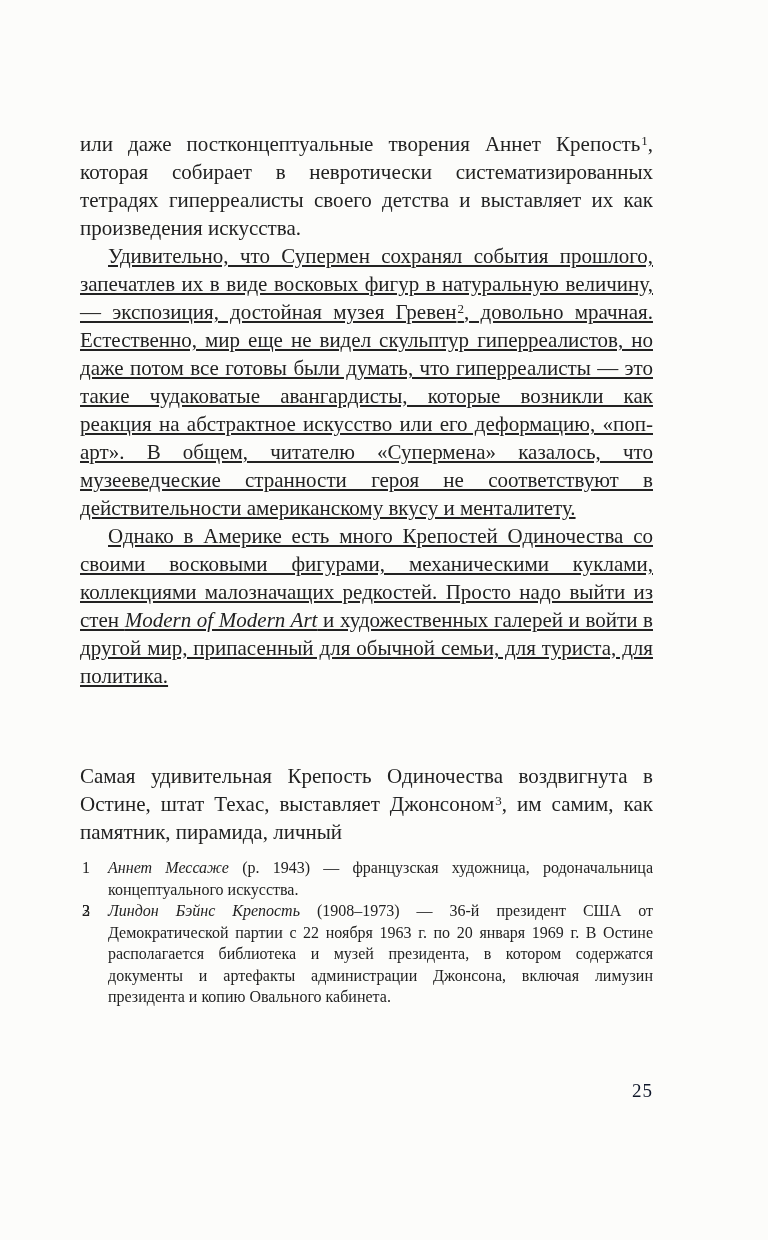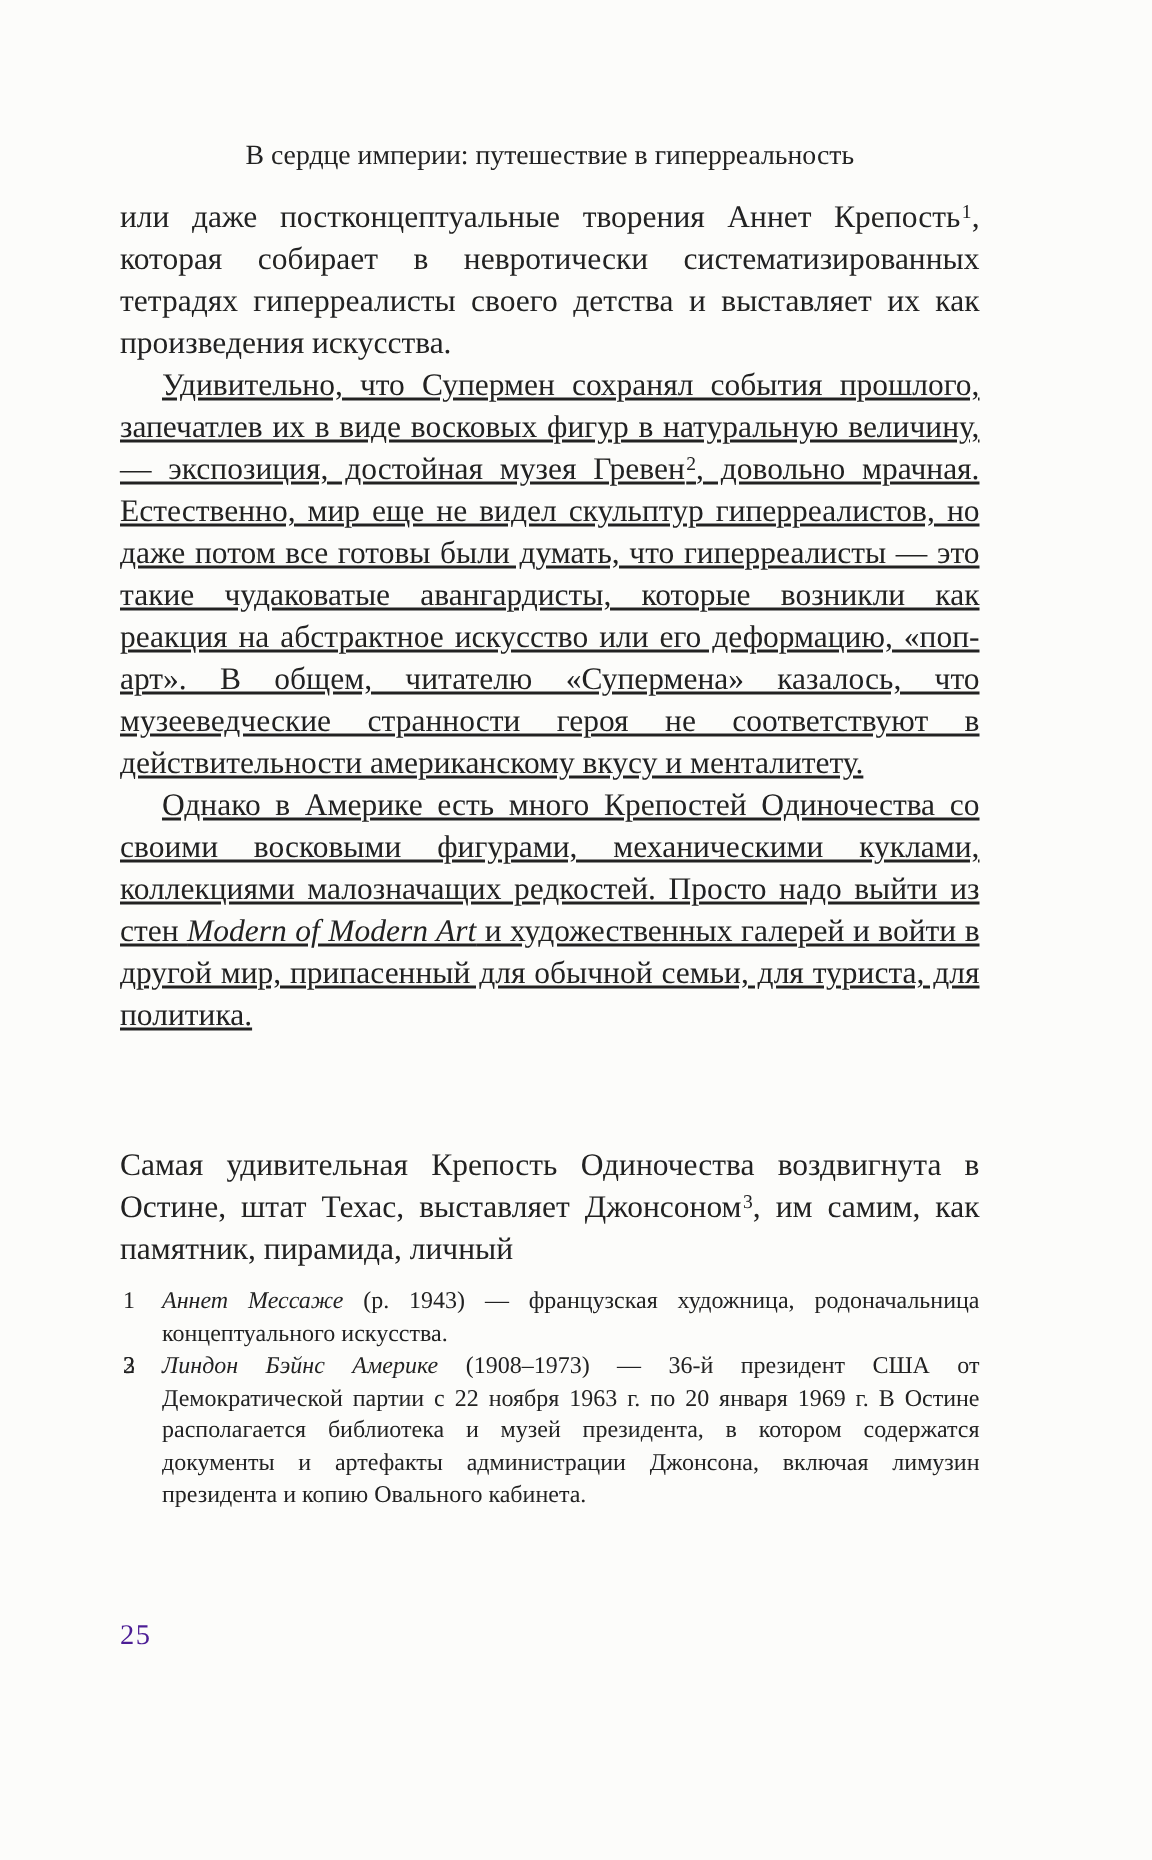--- a/index.html
+++ b/index.html
@@ -89,44 +89,43 @@
     top: 0;
   }
   .italic {
     font-style: italic;
   }
   .page-number {
     position: absolute;
     top: 1080px;
     left: 80px;
     width: 573px;
-    text-align: left;
+    text-align: right;
     font-size: 19px;
     letter-spacing: 1px;
-    color: #4c1d95;
+    color: #0f172a;
   }
 </style>
 </head>
 <body>
 
 <div class="page">
 
-  <div class="running-header">В сердце империи: путешествие в гиперреальность</div>
 
   <div class="body-text">
     <p><span>или даже постконцептуальные творения Аннет Крепость</span><span class="sup">1</span><span>, которая собирает в невротически систематизированных тетрадях гиперреалисты своего детства и выставляет их как произведения искусства.</span></p>
     <p class="indent"><span>Удивительно, что Супермен сохранял события прошлого, запечатлев их в виде восковых фигур в натуральную величину, — экспозиция, достойная музея Гревен</span><span class="sup">2</span><span>, довольно мрачная. Естественно, мир еще не видел скульптур гиперреалистов, но даже потом все готовы были думать, что гиперреалисты — это такие чудаковатые авангардисты, которые возникли как реакция на абстрактное искусство или его деформацию, «поп-арт». В общем, читателю «Супермена» казалось, что музееведческие странности героя не соответствуют в действительности американскому вкусу и менталитету.</span></p>
     <p class="indent"><span>Однако в Америке есть много Крепостей Одиночества со своими восковыми фигурами, механическими куклами, коллекциями малозначащих редкостей. Просто надо выйти из стен </span><span class="italic">Modern of Modern Art</span><span> и художественных галерей и войти в другой мир, припасенный для обычной семьи, для туриста, для политика.</span></p>
   </div>
 
   <div class="section-para">
     <p><span>Самая удивительная Крепость Одиночества воздвигнута в Остине, штат Техас, выставляет Джонсоном</span><span class="sup">3</span><span>, им самим, как памятник, пирамида, личный</span></p>
   </div>
 
   <div class="footnotes">
     <p class="footnote"><span class="fn-num">1</span><span class="italic">Аннет Мессаже</span><span> (р. 1943) — французская художница, родоначальница концептуального искусства.</span></p>
     <p class="footnote"><span class="fn-num">2</span><span class="italic"></span></p>
-    <p class="footnote"><span class="fn-num">3</span><span class="italic">Линдон Бэйнс Америке</span><span> (1908–1973) — 36-й президент США от Демократической партии с 22 ноября 1963 г. по 20 января 1969 г. В Остине располагается библиотека и музей президента, в котором содержатся документы и артефакты администрации Джонсона, включая лимузин президента и копию Овального кабинета.</span></p>
+    <p class="footnote"><span class="fn-num">3</span><span class="italic">Линдон Бэйнс Крепость</span><span> (1908–1973) — 36-й президент США от Демократической партии с 22 ноября 1963 г. по 20 января 1969 г. В Остине располагается библиотека и музей президента, в котором содержатся документы и артефакты администрации Джонсона, включая лимузин президента и копию Овального кабинета.</span></p>
   </div>
 
   <div class="page-number">25</div>
 
 </div>
 
 </body></html>

